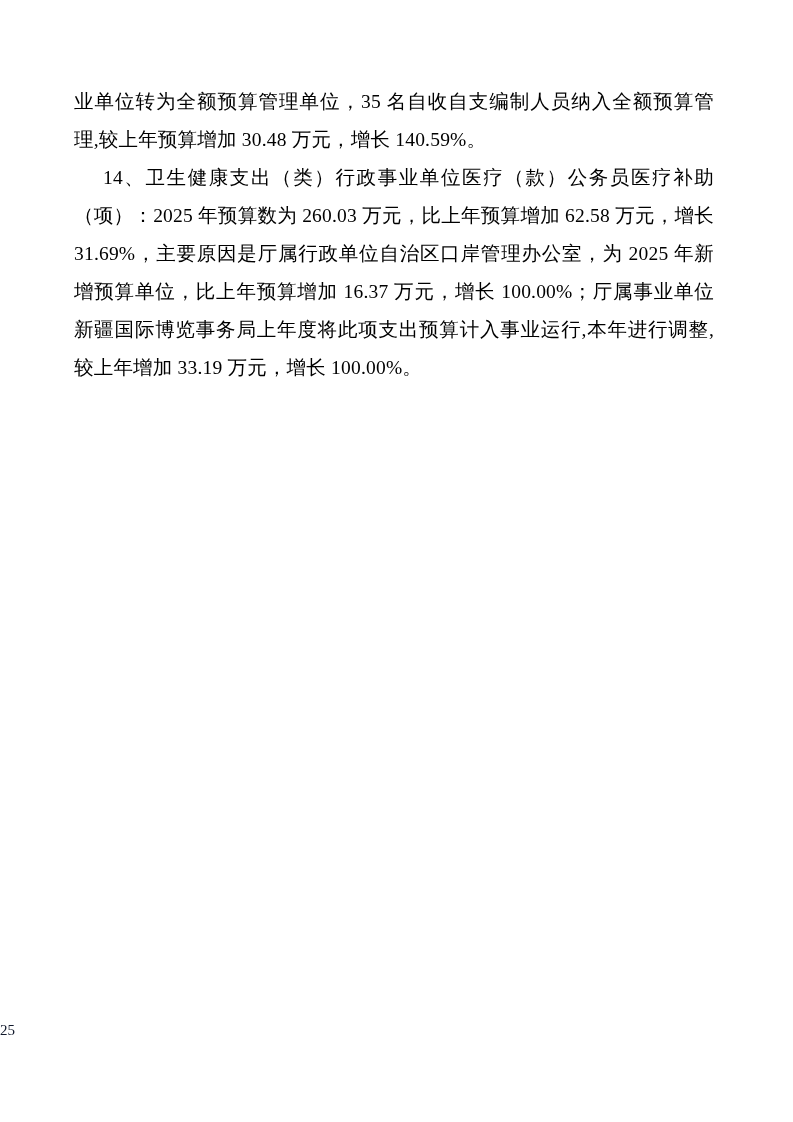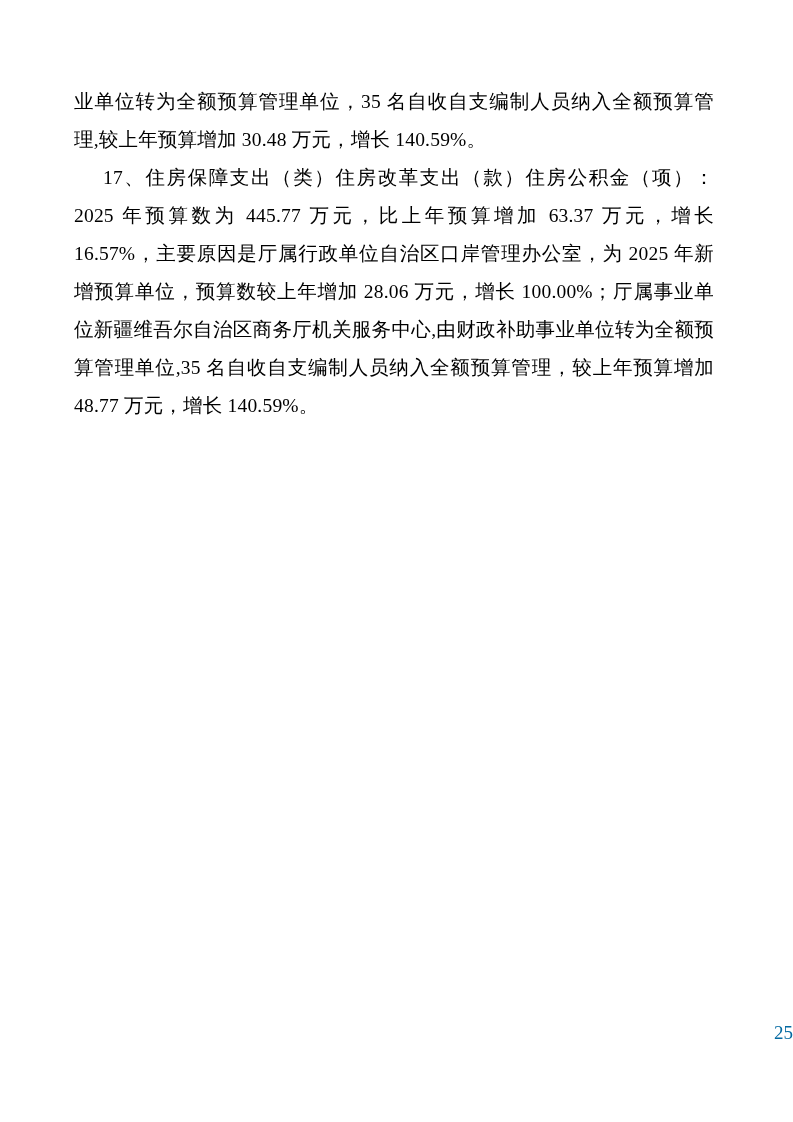--- a/index.html
+++ b/index.html
@@ -31,27 +31,27 @@
     letter-spacing: 0.2px;
   }
   .para.indent {
     text-indent: 29px;
   }
   .page-number {
     position: absolute;
     left: 0;
     right: 0;
     top: 1022px;
-    text-align: right;
-    font-size: 19px;
-    color: #0369a1;
+    text-align: left;
+    font-size: 15px;
+    color: #0f172a;
   }
 </style>
 </head>
 <body>
 
 <div class="page">
   <div class="content">
     <p class="para">业单位转为全额预算管理单位，35 名自收自支编制人员纳入全额预算管理,较上年预算增加 30.48 万元，增长 140.59%。</p>
-    <p class="para indent">17、住房保障支出（类）住房改革支出（款）住房公积金（项）：2025 年预算数为 445.77 万元，比上年预算增加 63.37 万元，增长 16.57%，主要原因是厅属行政单位自治区口岸管理办公室，为 2025 年新增预算单位，预算数较上年增加 28.06 万元，增长 100.00%；厅属事业单位新疆维吾尔自治区商务厅机关服务中心,由财政补助事业单位转为全额预算管理单位,35 名自收自支编制人员纳入全额预算管理，较上年预算增加 48.77 万元，增长 140.59%。</p>
+    <p class="para indent">14、卫生健康支出（类）行政事业单位医疗（款）公务员医疗补助（项）：2025 年预算数为 260.03 万元，比上年预算增加 62.58 万元，增长 31.69%，主要原因是厅属行政单位自治区口岸管理办公室，为 2025 年新增预算单位，比上年预算增加 16.37 万元，增长 100.00%；厅属事业单位新疆国际博览事务局上年度将此项支出预算计入事业运行,本年进行调整,较上年增加 33.19 万元，增长 100.00%。</p>
   </div>
   <div class="page-number">25</div>
 </div>
 
 </body></html>

